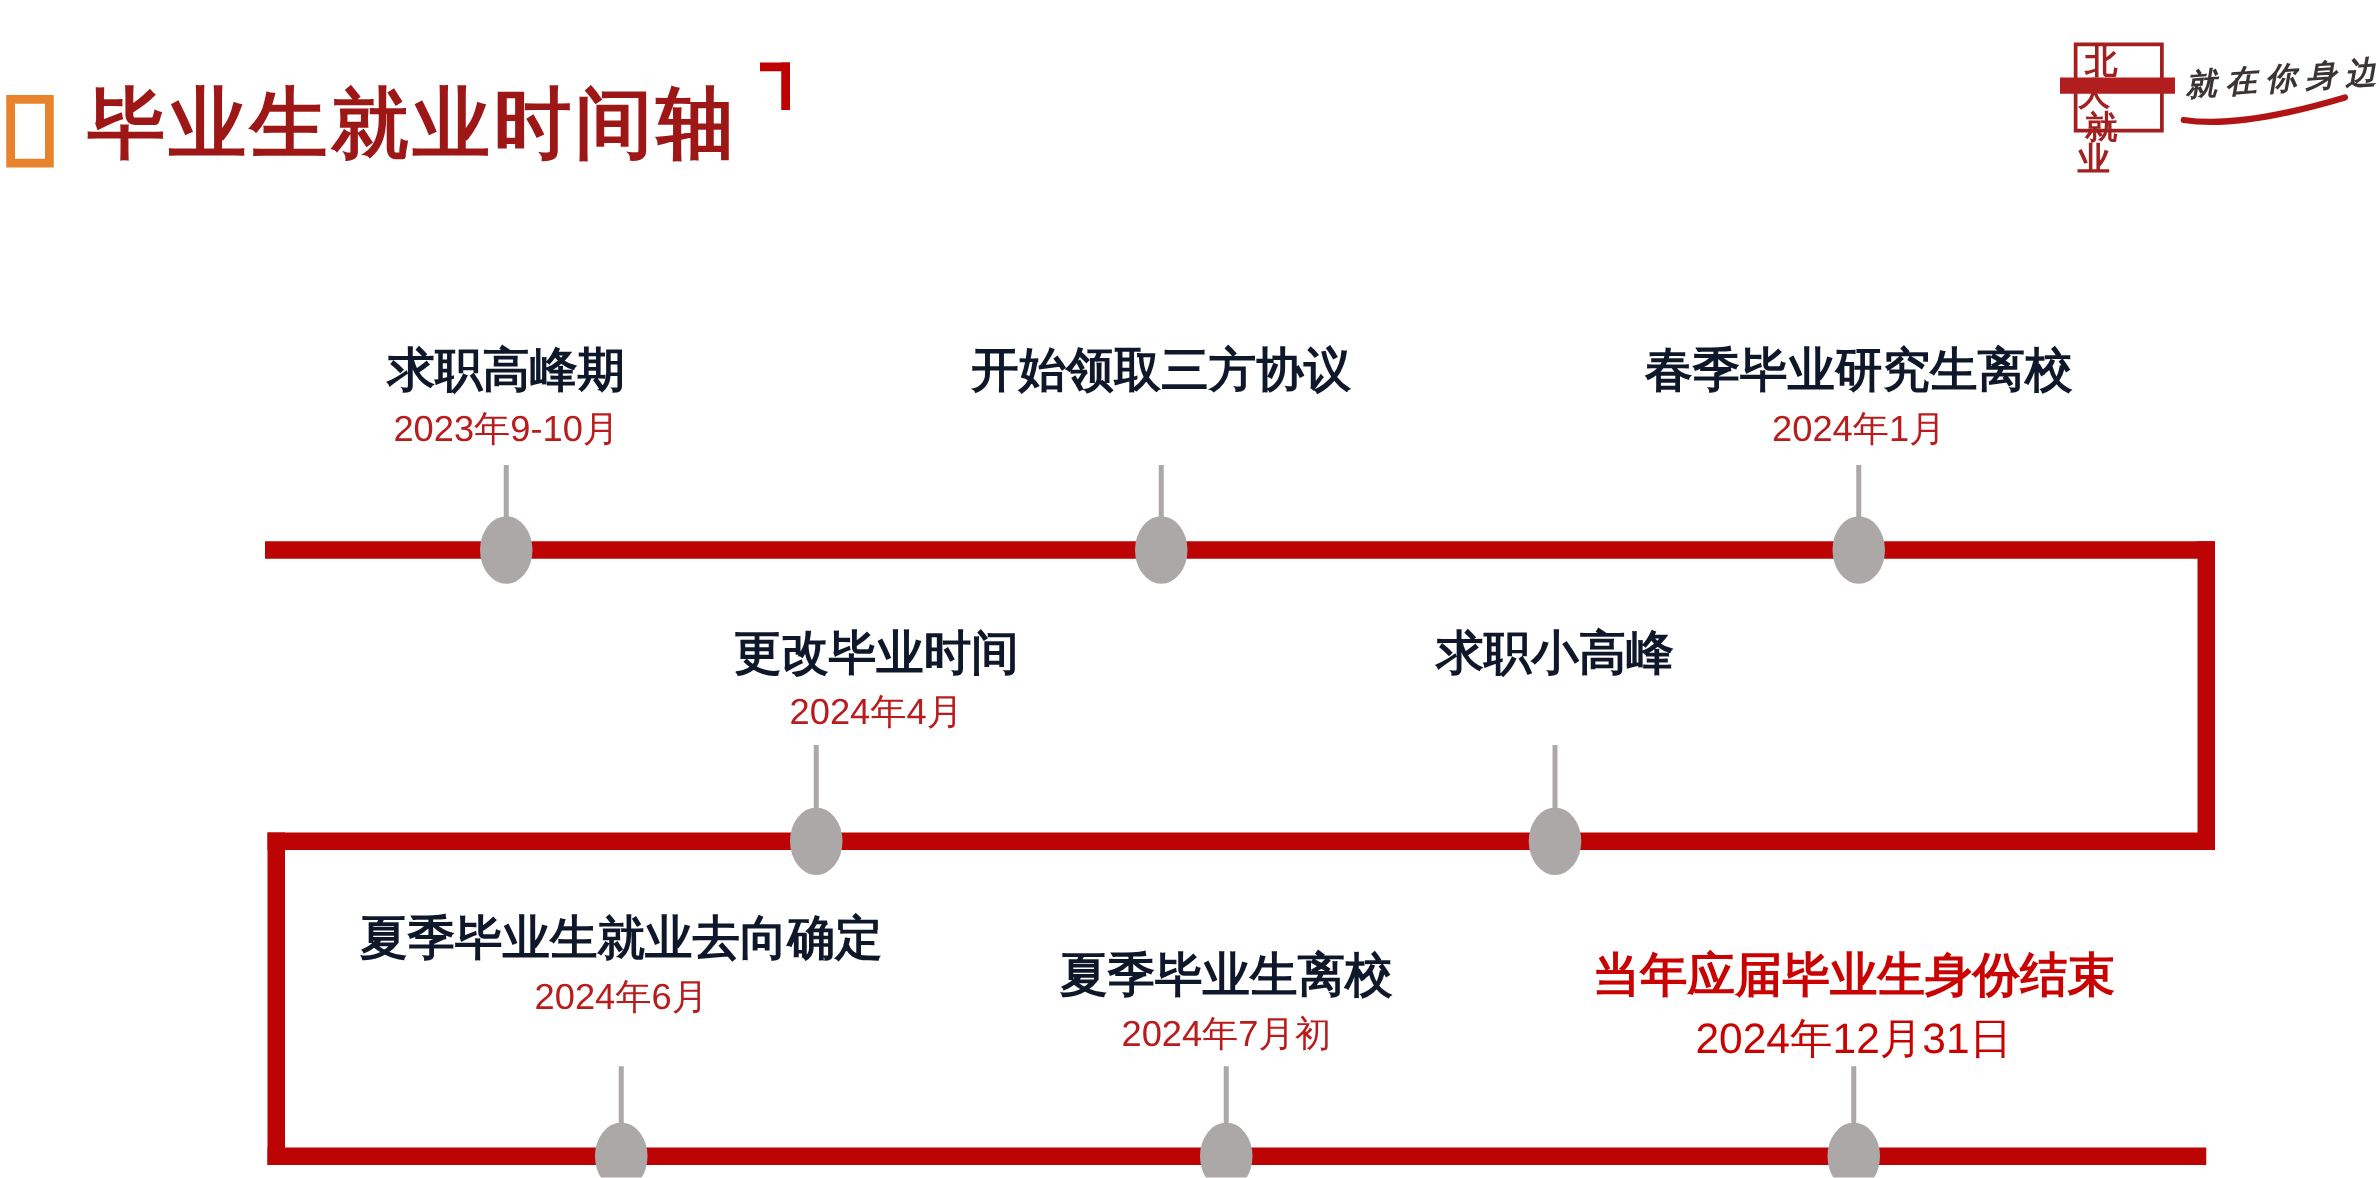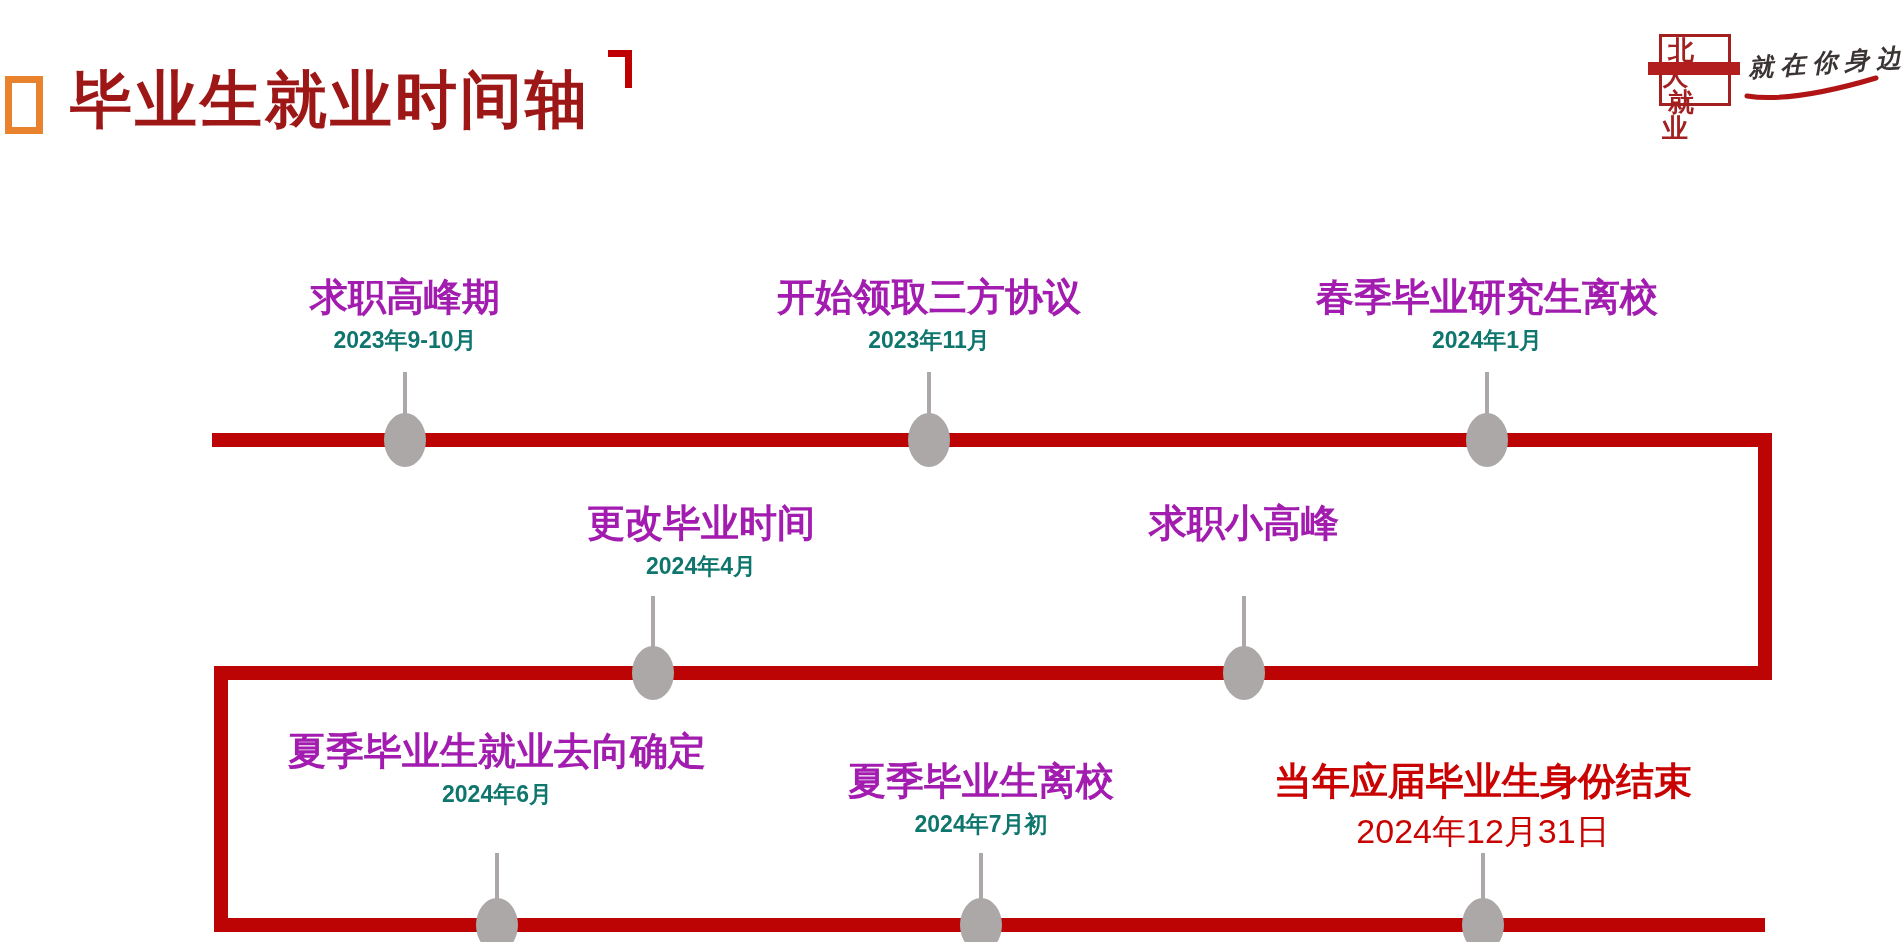--- a/index.html
+++ b/index.html
@@ -60,24 +60,24 @@
   .seg-h2 { left: 214px; top: 666px; width: 1558px; height: 14px; }
   .seg-vl { left: 214px; top: 666px; width: 14px; height: 266px; }
   .seg-h3 { left: 214px; top: 918px; width: 1551px; height: 14px; }
 
   
   .item-label {
     position: absolute; transform: translateX(-50%);
     text-align: center; white-space: nowrap;
   }
   .item-title {
-    font-size: 38px; font-weight: 800; color: #a21caf; line-height: 1.25;
+    font-size: 38px; font-weight: 800; color: #0f172a; line-height: 1.25;
   }
   .item-date {
-    font-size: 23px; font-weight: 700; color: #0f766e; line-height: 1.25;
+    font-size: 29px; font-weight: 400; color: #b91c1c; line-height: 1.25;
     margin-top: 4px;
   }
   .item.red .item-title { color: #c90202; }
   .item.red .item-date  { color: #c90202; font-weight: 400; font-size: 34px; }
   .stem {
     position: absolute; width: 4px; background: #aca8a8;
     transform: translateX(-50%);
   }
   .dot {
     position: absolute; width: 42px; height: 54px;
@@ -115,21 +115,20 @@
       <div class="item-title">求职高峰期</div>
       <div class="item-date">2023年9-10月</div>
     </div>
     <div class="stem" style="left:405px; top:372px; height:68px;"></div>
     <div class="dot" style="left:405px; top:440px;"></div>
   </div>
 
   <div class="item">
     <div class="item-label" style="left:929px; top:274px;">
       <div class="item-title">开始领取三方协议</div>
-      <div class="item-date">2023年11月</div>
     </div>
     <div class="stem" style="left:929px; top:372px; height:68px;"></div>
     <div class="dot" style="left:929px; top:440px;"></div>
   </div>
 
   <div class="item">
     <div class="item-label" style="left:1487px; top:274px;">
       <div class="item-title">春季毕业研究生离校</div>
       <div class="item-date">2024年1月</div>
     </div>

